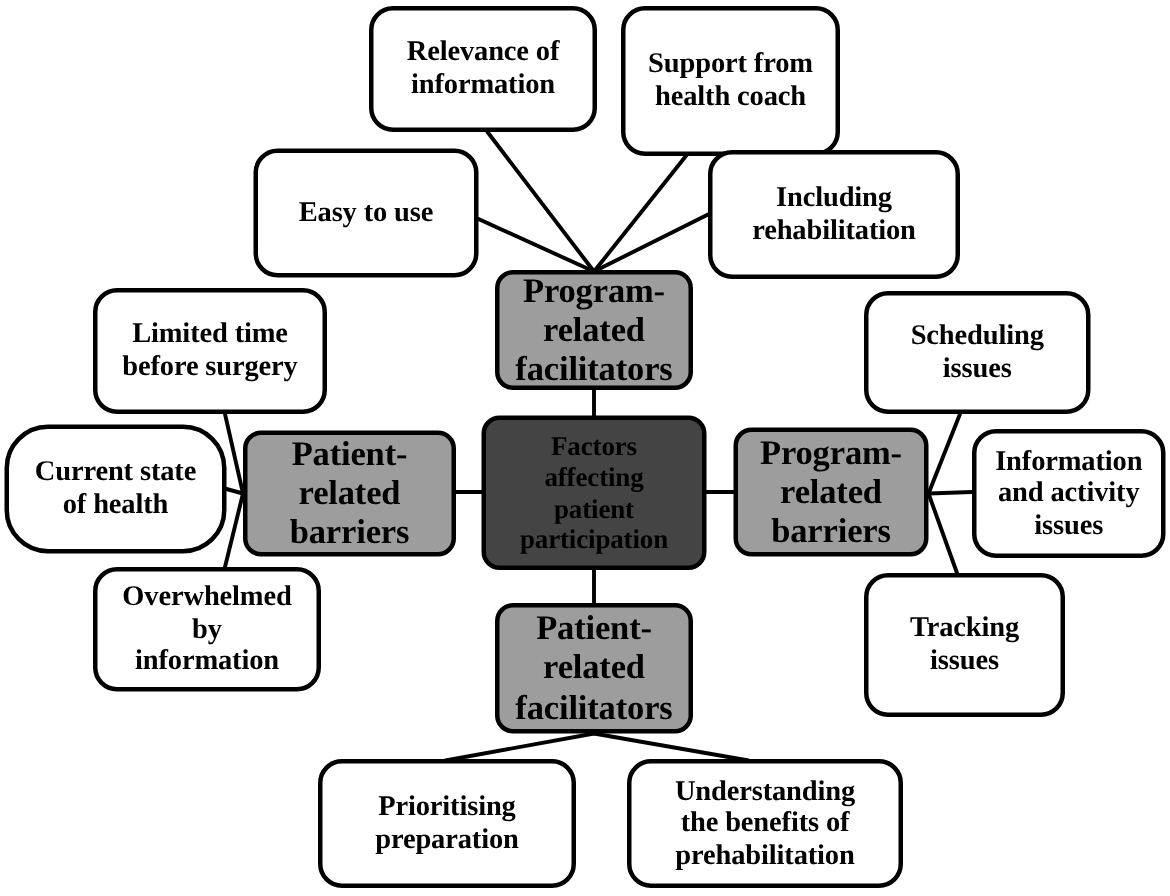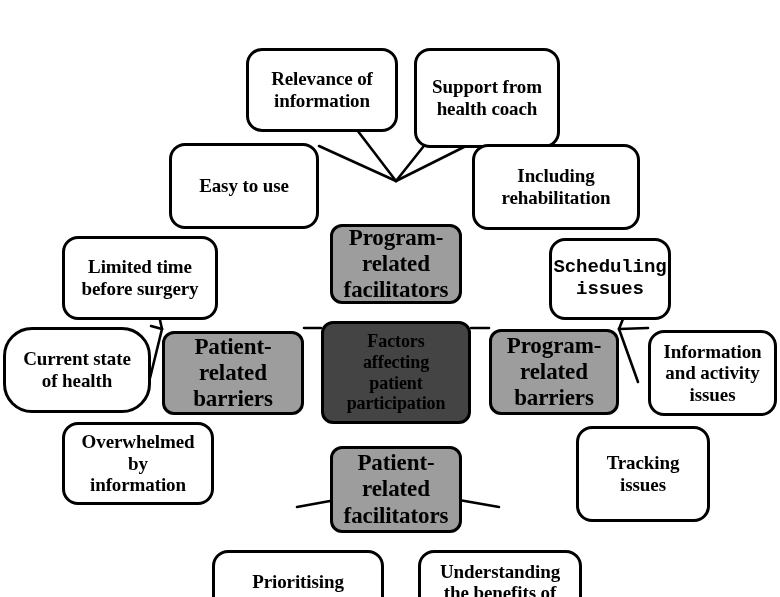--- a/index.html
+++ b/index.html
@@ -34,21 +34,20 @@
     justify-content: center;
     text-align: center;
     border: 3px solid #000000;
     border-radius: 14px;
     font-weight: bold;
     color: #000000;
     line-height: 1.14;
     letter-spacing: -0.1px;
     z-index: 2;
     padding: 2px 4px;
-    margin-top: 44px;
   }
   .node-label {
     display: block;
     white-space: pre-line;
   }
   .leaf {
     background: #ffffff;
     font-size: 19px;
     border-radius: 16px;
   }
@@ -107,38 +106,38 @@
       </div>
       <div class="node leaf" style="left: 3px; top: 283px; width: 148px; height: 86px; border-radius: 29px;">
         <span class="node-label">Current state
 of health</span>
       </div>
       <div class="node leaf" style="left: 62px; top: 378px; width: 152px; height: 83px;">
         <span class="node-label">Overwhelmed
 by
 information</span>
       </div>
-      <div class="node leaf" style="left: 549px; top: 194px; width: 122px; height: 82px; font-family: Liberation Mono, monospace;">
+      <div class="node leaf" style="left: 576px; top: 194px; width: 151px; height: 82px;">
         <span class="node-label">Scheduling
 issues</span>
       </div>
       <div class="node leaf" style="left: 648px; top: 286px; width: 129px; height: 86px;">
         <span class="node-label">Information
 and activity
 issues</span>
       </div>
       <div class="node leaf" style="left: 576px; top: 382px; width: 134px; height: 96px;">
         <span class="node-label">Tracking
 issues</span>
       </div>
       <div class="node leaf" style="left: 212px; top: 506px; width: 172px; height: 86px;">
         <span class="node-label">Prioritising
 preparation</span>
       </div>
-      <div class="node leaf" style="left: 418px; top: 506px; width: 164px; height: 86px;">
+      <div class="node leaf" style="left: 418px; top: 506px; width: 184px; height: 86px;">
         <span class="node-label">Understanding
 the benefits of
 prehabilitation</span>
       </div>
       <div class="node branch" style="left: 330px; top: 180px; width: 132px; height: 80px;">
         <span class="node-label">Program-
 related
 facilitators</span>
       </div>
       <div class="node branch" style="left: 162px; top: 287px; width: 142px; height: 84px;">

